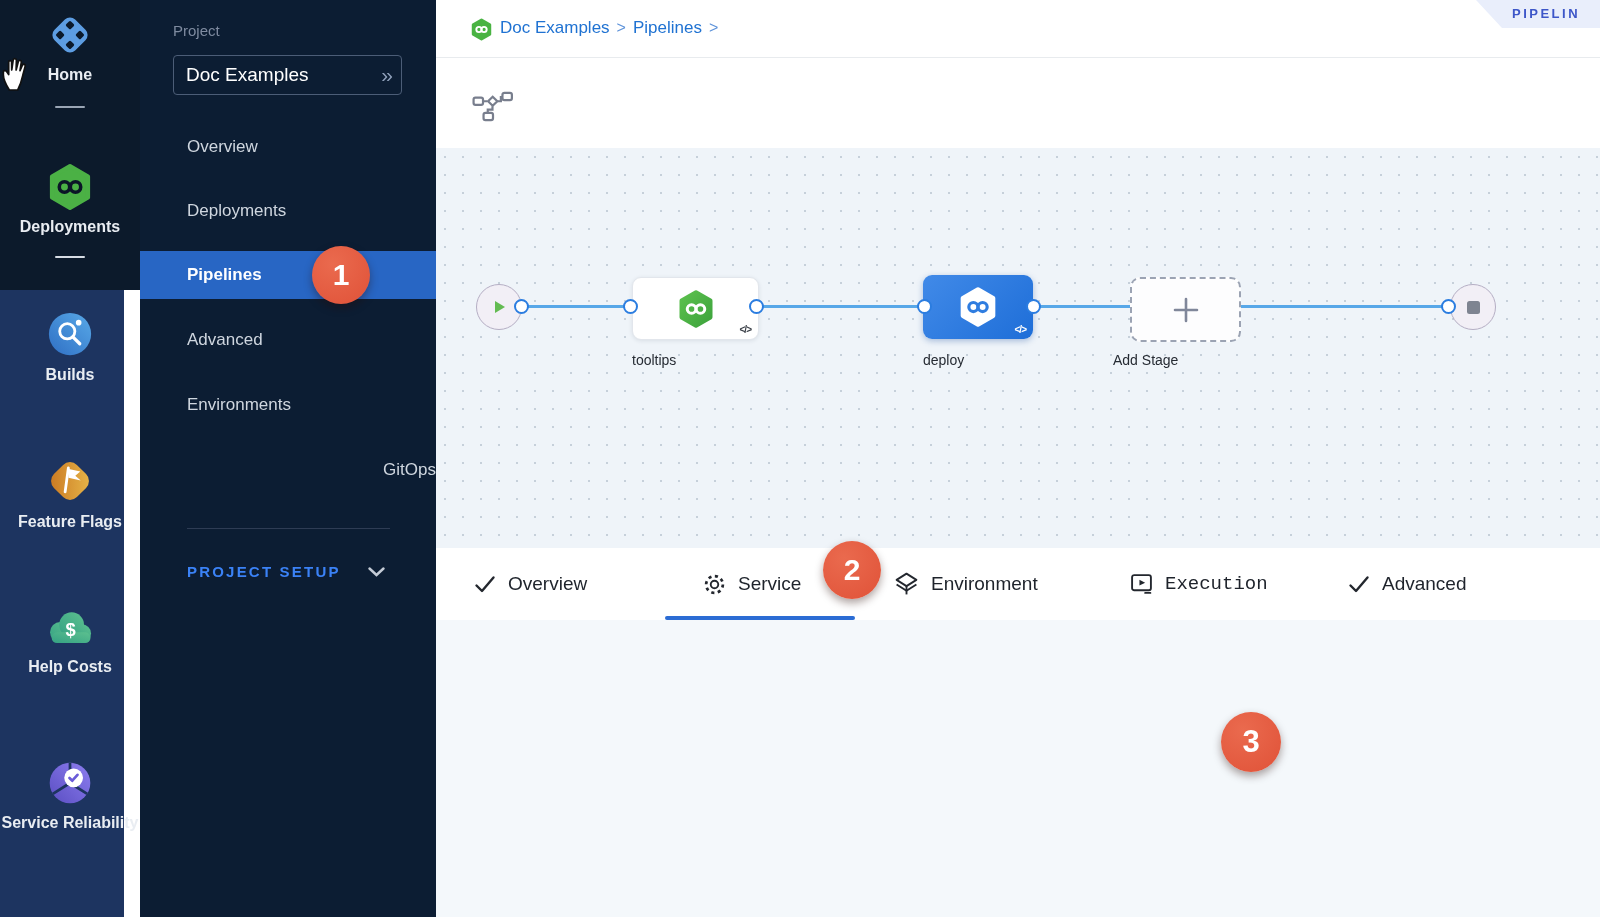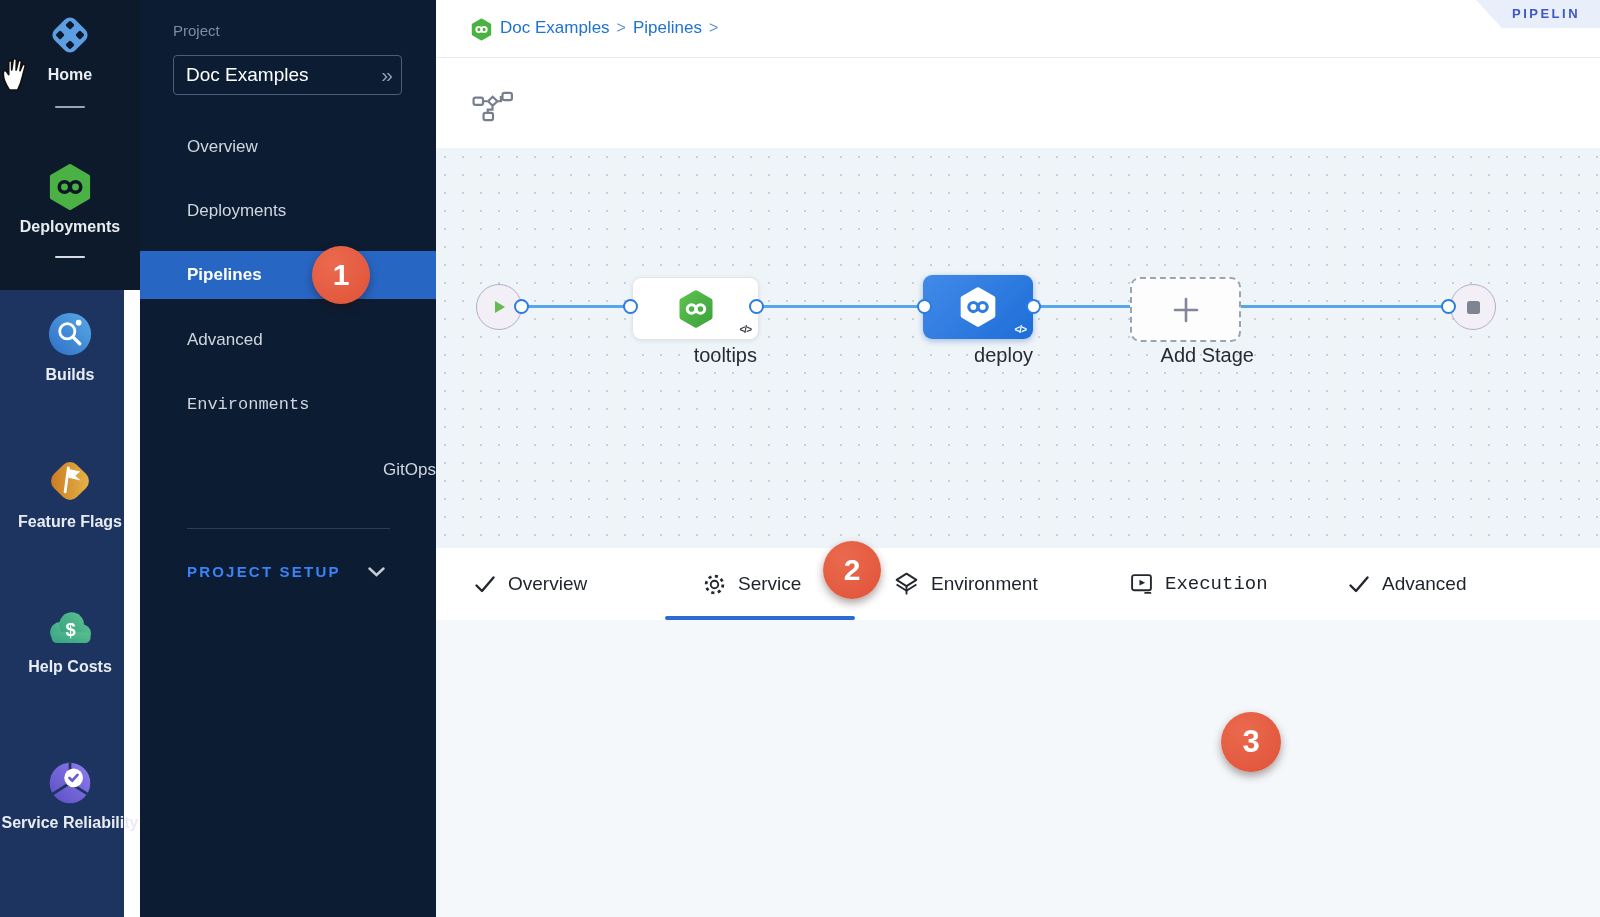--- a/index.html
+++ b/index.html
@@ -38,21 +38,21 @@
   
   .canvas{position:absolute;left:0;top:148px;width:1164px;height:400px;background:#eff4f9;background-image:radial-gradient(#c6d0da 1.3px,transparent 1.3px);background-size:18px 18px;}
   .pline{position:absolute;top:157px;height:3px;background:#57a7e8;z-index:1;}
   .pdot{position:absolute;top:151px;width:15px;height:15px;border-radius:50%;background:#fff;border:2.5px solid #2b7de0;box-sizing:border-box;z-index:3;}
   .endnode{position:absolute;top:136px;width:46px;height:46px;border-radius:50%;background:#f2eff6;border:1.5px solid #b5aec4;box-sizing:border-box;z-index:2;display:flex;align-items:center;justify-content:center;}
   .stagecard{position:absolute;z-index:2;border-radius:9px;display:flex;align-items:center;justify-content:center;}
   .card-white{background:#fff;border:1px solid #e2e6ec;box-shadow:0 1px 4px rgba(30,40,60,.10);}
   .card-blue{background:linear-gradient(135deg,#418ae8,#1e6ed8);box-shadow:0 2px 6px rgba(30,80,160,.35);}
   .codeglyph{position:absolute;right:7px;bottom:4px;font-size:10px;font-weight:700;color:#3b4048;letter-spacing:-1px;}
   .codeglyph.w{color:#fff;}
-  .stagelabel{position:absolute;top:196px;font-size:20px;color:#262b33;text-align:right;z-index:2;}
+  .stagelabel{position:absolute;top:204px;font-size:14px;color:#262b33;text-align:left;z-index:2;}
   .addstage{position:absolute;left:694px;top:129px;width:107px;height:61px;border:2.5px dashed #9ba3b3;border-radius:10px;background:#fdfdfe;z-index:2;display:flex;align-items:center;justify-content:center;}
 
   
   .tabsrow{position:absolute;left:0;top:548px;width:1164px;height:72px;background:#fff;border-bottom:1px solid #dde3e9;}
   .tab{position:absolute;top:22px;display:flex;align-items:center;gap:12px;font-size:19px;color:#1e232b;font-weight:500;height:28px;}
   .tab-underline{position:absolute;left:229px;bottom:0;width:190px;height:4px;background:#2b6cd4;border-radius:2px;}
 
   
   .panel{position:absolute;left:0;top:620px;width:1164px;height:297px;background:#f4f8fb;}
 
@@ -163,21 +163,21 @@
     <div class="proj-label">Project</div>
     <div class="proj-box">
       <span class="name">Doc Examples</span>
       <span class="chev">»</span>
     </div>
 
     <div class="nav-item" style="top:123px;">Overview</div>
     <div class="nav-item" style="top:187px;">Deployments</div>
     <div class="nav-item active" style="top:251px;">Pipelines</div>
     <div class="nav-item" style="top:316px;">Advanced</div>
-    <div class="nav-item" style="top:381px;font-family:Liberation Mono, monospace;">Environments</div>
+    <div class="nav-item" style="top:381px;">Environments</div>
     <div class="nav-item" style="top:446px;text-align:right;">GitOps</div>
 
     <div class="nav-divider"></div>
     <div class="nav-setup">
       <span>PROJECT SETUP</span>
     </div>
     <svg class="abs" style="left:228px;top:567px;" width="17" height="10" viewBox="0 0 17 10">
       <path d="M1.5 1.5 L8.5 8 L15.5 1.5" fill="none" stroke="#c4cbd6" stroke-width="2.4" stroke-linecap="round"></path>
     </svg>
 

